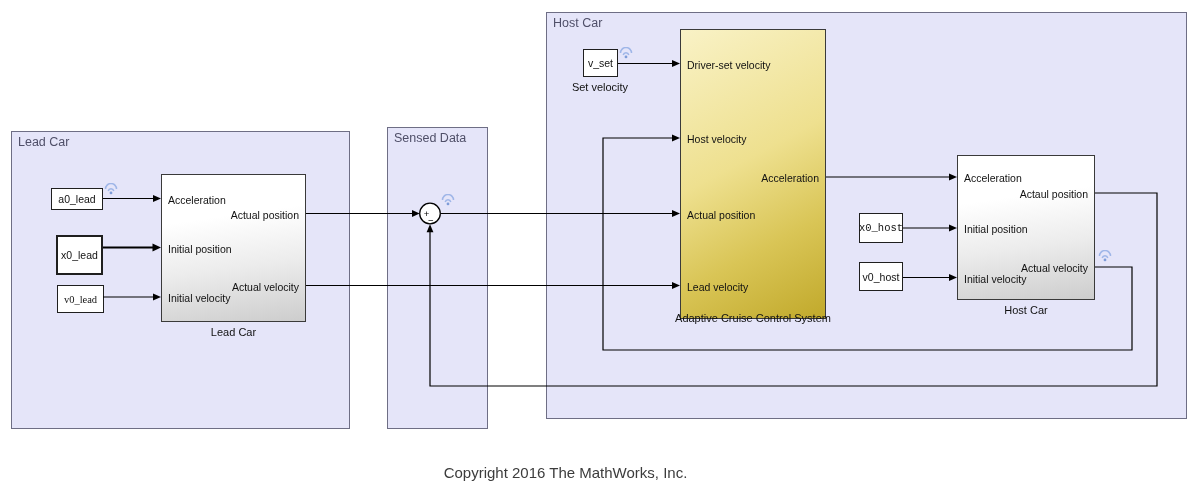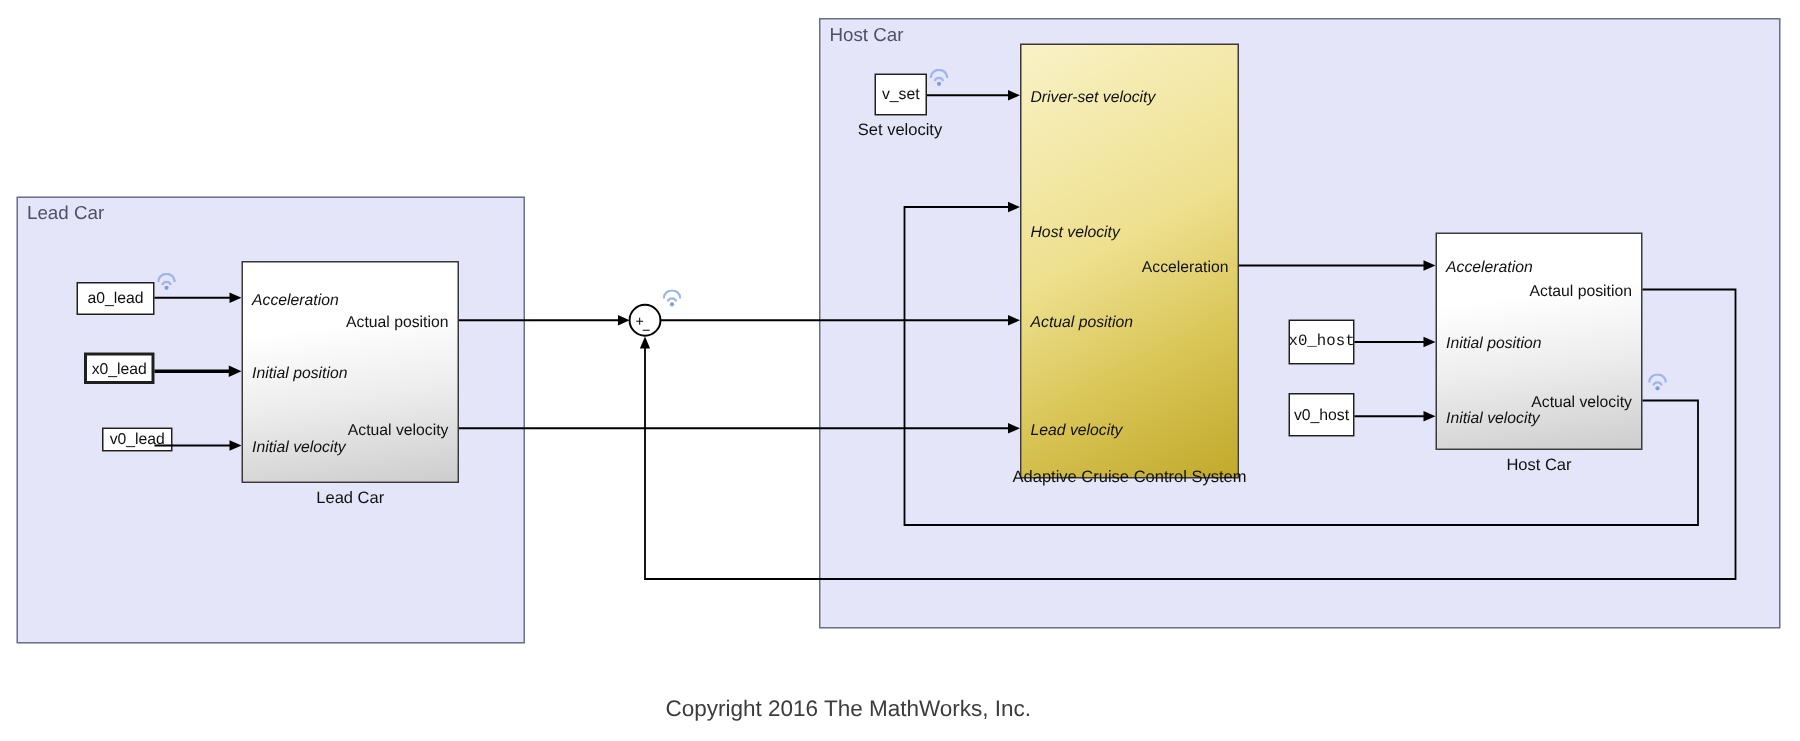--- a/index.html
+++ b/index.html
@@ -9,64 +9,67 @@
   .area-label{position:absolute;top:3px;left:6px;font-size:12.5px;color:#4f4f68;white-space:nowrap;}
   .block{position:absolute;box-sizing:border-box;z-index:3;}
   .src{background:#ffffff;border:1.4px solid #1f1f1f;display:flex;align-items:center;
        justify-content:center;font-size:10.5px;color:#111;}
   .src.bold{border-width:2.2px;}
   .subsys{background:linear-gradient(172deg,#ffffff 30%,#ececec 62%,#cdcdcd 100%);
           border:1.4px solid #3a3a3a;}
   .acc{background:linear-gradient(152deg,#f9f2c6 0%,#eee08f 45%,#d9c556 72%,#c1a92b 100%);
        border:1.4px solid #3a3a3a;}
   .port{position:absolute;font-size:10.5px;color:#111;white-space:nowrap;transform:translateY(-50%);}
-  .port.in{left:6px;font-style:italic;}
+  .port.in{left:6px;}
   .port.out{right:6px;}
   .caption{position:absolute;font-size:11px;color:#111;text-align:center;z-index:3;white-space:nowrap;}
   .wires{position:absolute;left:0;top:0;z-index:5;pointer-events:none;}
   .wire{fill:none;stroke:#000;stroke-width:1.2px;}
   .wire.thick{stroke-width:2.2px;}
   .arrow{fill:#000;stroke:none;}
   .badge{position:absolute;z-index:6;}
   .footer{position:absolute;left:0;top:464px;width:1131px;text-align:center;
           font-size:15px;color:#3c3c3c;z-index:2;}
   .sum-sign{font-size:9.5px;fill:#000;font-family:"Liberation Sans",sans-serif;}
 </style>
 </head>
 <body>
 
 <div class="canvas">
 
   <div class="area" style="left:11px;top:131px;width:339px;height:298px;">
     <span class="area-label">Lead Car</span>
   </div>
+  <div class="area" style="left:387px;top:127px;width:101px;height:302px;">
+    <span class="area-label">Sensed Data</span>
+  </div>
   <div class="area" style="left:546px;top:12px;width:641px;height:407px;">
     <span class="area-label">Host Car</span>
   </div>
 
   <div class="block src" style="left:51px;top:188px;width:52px;height:22px;">a0_lead</div>
-  <div class="block src bold" style="left:56px;top:235px;width:47px;height:21px;">x0_lead</div>
-  <div class="block src" style="left:68px;top:285px;width:47px;height:16px;">v0_lead</div>
+  <div class="block src bold" style="left:56px;top:235px;width:47px;height:40px;">x0_lead</div>
+  <div class="block src" style="left:57px;top:285px;width:47px;height:28px;font-family:Liberation Serif, serif;">v0_lead</div>
   <div class="block src" style="left:583px;top:49px;width:35px;height:28px;">v_set</div>
   <div class="caption" style="left:565px;top:81px;width:70px;">Set velocity</div>
   <div class="block src" style="left:859px;top:213px;width:44px;height:30px;font-family:Liberation Mono, monospace;">x0_host</div>
   <div class="block src" style="left:859px;top:262px;width:44px;height:29px;">v0_host</div>
 
   <div class="block subsys" style="left:161px;top:174px;width:145px;height:148px;">
     <span class="port in" style="top:24.5px">Acceleration</span>
     <span class="port in" style="top:73.5px">Initial position</span>
     <span class="port in" style="top:123px">Initial velocity</span>
     <span class="port out" style="top:39.5px">Actual position</span>
     <span class="port out" style="top:111.5px">Actual velocity</span>
   </div>
   <div class="caption" style="left:161px;top:326px;width:145px;">Lead Car</div>
 
   <div class="block acc" style="left:680px;top:29px;width:146px;height:290px;">
     <span class="port in" style="top:34.5px">Driver-set velocity</span>
-    <span class="port in" style="top:125px">Host velocity</span>
+    <span class="port in" style="top:109px">Host velocity</span>
     <span class="port in" style="top:184.5px">Actual position</span>
     <span class="port in" style="top:256.5px">Lead velocity</span>
     <span class="port out" style="top:148px">Acceleration</span>
   </div>
   <div class="caption" style="left:660px;top:312px;width:186px;">Adaptive Cruise Control System</div>
 
   <div class="block subsys" style="left:957px;top:155px;width:138px;height:145px;">
     <span class="port in" style="top:22px">Acceleration</span>
     <span class="port in" style="top:73px">Initial position</span>
     <span class="port in" style="top:122.5px">Initial velocity</span>

